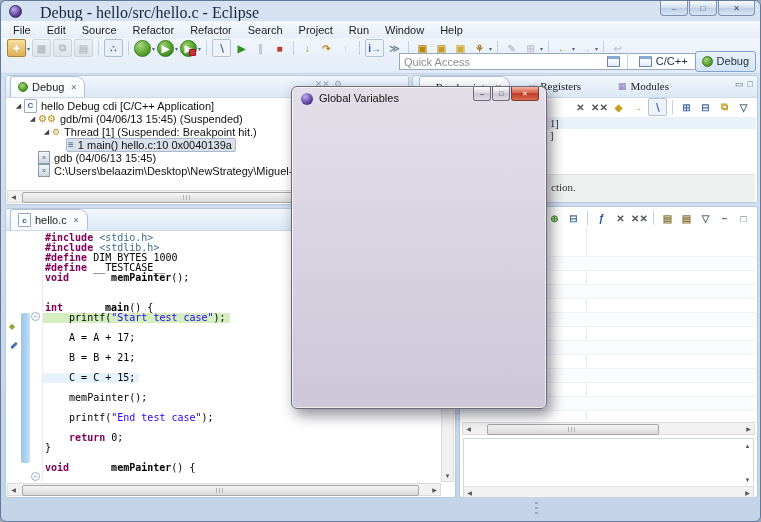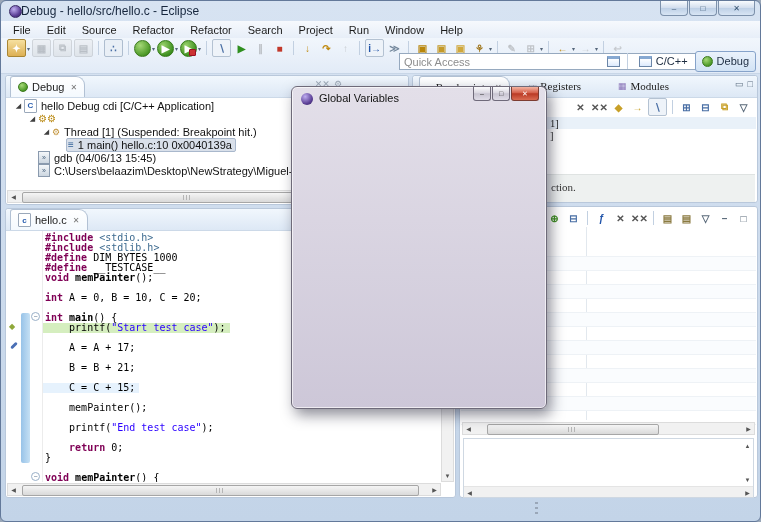--- a/index.html
+++ b/index.html
@@ -2,21 +2,21 @@
 <html><head>
 <meta charset="utf-8">
 <style>
   html,body{margin:0;padding:0;background:#9aa7b8;font-family:"Liberation Sans",sans-serif;}
   #win{position:relative;width:761px;height:522px;margin:0 auto;background:linear-gradient(#d7e3f2,#c3d4e8);
        border:1px solid #63799a;border-radius:6px;overflow:hidden;box-sizing:border-box;}
   
   .titlebar{position:absolute;left:0;top:0;right:0;height:20px;}
   .title-icon{position:absolute;left:8px;top:4px;width:13px;height:13px;border-radius:50%;
       background:radial-gradient(circle at 35% 30%,#bfaef0,#5b3f96 62%,#2c1e55);border:1px solid #3a2a66;box-sizing:border-box;}
-  .title-text{position:absolute;left:20px;top:3px;font-size:12px;color:#16263d;white-space:nowrap;}
+  .title-text{position:absolute;left:39px;top:3px;font-size:16px;color:#16263d;white-space:nowrap;font-family:Liberation Serif, serif;}
   .win-controls{position:absolute;right:5px;top:0;display:flex;}
   .wbtn{width:28px;height:15px;margin-left:1px;border:1px solid #7d91ab;border-top:none;border-radius:0 0 4px 4px;
       background:linear-gradient(#f8fbfe,#d3deee 48%,#bed0e6 52%,#d8e5f4);display:flex;align-items:center;justify-content:center;
       font-size:8px;color:#33506e;box-sizing:border-box;}
   .wbtn.close{width:37px;}
   
   .menubar{position:absolute;left:0;top:20px;right:0;height:17px;display:flex;align-items:center;padding-left:4px;
       background:linear-gradient(#f6f9fd,#e7eef8);border-bottom:1px solid #d9e3f0;}
   .menu-item{font-size:11px;color:#1c1c1c;padding:9px 8px;}
   
@@ -77,21 +77,21 @@
   .fold{color:#5a7490;box-sizing:border-box;}
   #code{position:absolute;left:36px;top:2px;right:0;font-family:"DejaVu Sans Mono","Liberation Mono",monospace;
       font-size:10px;line-height:10px;}
   .cline{height:10px;white-space:pre;}
   .line-text{display:inline-block;padding:0 4px 0 2px;}
   .hl-current .line-text{background:#d5eebf;}
   .hl-selected .line-text{background:#e6f2fd;}
   .pp,.kw{color:#7f0055;font-weight:bold;}
   .hdr{color:#3d6a8f;}
   .str{color:#2a00ff;}
-  .fn{font-weight:bold;color:#000;}
+  .fn{font-weight:bold;color:#000;padding-left:36px;}
   .pl{color:#000;}
   
   .rt-toolbar{position:absolute;display:flex;align-items:center;justify-content:flex-end;}
   .bp-row{height:12px;font-size:10.5px;color:#222;display:flex;align-items:center;}
   .bp-row.shaded{background:#e9f1f9;}
   .frag{margin-left:136px;white-space:nowrap;}
   .detail-bar{position:absolute;background:#eef1f0;border-top:1px solid #dfe3e2;font-size:11px;color:#333;}
   .col-line{position:absolute;width:1px;background:#e2e8ee;}
   .vrow{height:13px;border-bottom:1px solid #eef2f6;}
   .vrow.alt{background:#fafcfe;}
@@ -276,20 +276,21 @@
     </div>
     <div id="debug-tree">
         <div class="trow" style="padding-left: 6px;">
           <span class="texp">◢</span>
           <span class="tico c-application-icon">C</span>
           <span>hello Debug cdi [C/C++ Application]</span>
         </div>
         <div class="trow" style="padding-left: 20px;">
           <span class="texp">◢</span>
           <span class="tico debug-target-icon">⚙⚙</span>
+          <span>gdb/mi (04/06/13 15:45) (Suspended)</span>
         </div>
         <div class="trow" style="padding-left: 34px;">
           <span class="texp">◢</span>
           <span class="tico thread-icon">⚙</span>
           <span>Thread [1] (Suspended: Breakpoint hit.)</span>
         </div>
         <div class="trow" style="padding-left: 48px;">
           <span class="texp"></span>
           <span class="selbox">
             <span class="tico stack-frame-icon" style="margin-right: 4px;">≡</span>
@@ -330,21 +331,20 @@
           <span class="gmark" style="top: 113px; left: 3px; width: 8px; height: 3px; background: rgb(74, 111, 181); border-radius: 2px; transform: rotate(-45deg);"></span>
           <span class="fold" style="top: 241px;">−</span>
         </div>
       <div id="code">
           <div class="cline"><span class="line-text"><span class="pp">#include</span><span class="pl"> </span><span class="hdr">&lt;stdio.h&gt;</span></span></div>
           <div class="cline"><span class="line-text"><span class="pp">#include</span><span class="pl"> </span><span class="hdr">&lt;stdlib.h&gt;</span></span></div>
           <div class="cline"><span class="line-text"><span class="pp">#define</span><span class="pl"> DIM_BYTES 1000</span></span></div>
           <div class="cline"><span class="line-text"><span class="pp">#define</span><span class="pl"> __TESTCASE__</span></span></div>
           <div class="cline"><span class="line-text"><span class="kw">void</span><span class="fn"> memPainter</span><span class="pl">();</span></span></div>
           <div class="cline"></div>
-          <div class="cline"><span class="line-text"><span class="kw">int</span><span class="pl"> A = 0, B = 10, C = 20;</span></span></div>
           <div class="cline"></div>
           <div class="cline"><span class="line-text"><span class="kw">int</span><span class="fn"> main</span><span class="pl">() {</span></span></div>
           <div class="cline hl-current"><span class="line-text"><span class="pl">    printf(</span><span class="str">"Start test case"</span><span class="pl">);</span></span></div>
           <div class="cline"></div>
           <div class="cline"><span class="line-text"><span class="pl">    A = A + 17;</span></span></div>
           <div class="cline"></div>
           <div class="cline"><span class="line-text"><span class="pl">    B = B + 21;</span></span></div>
           <div class="cline"></div>
           <div class="cline hl-selected"><span class="line-text"><span class="pl">    C = C + 15;</span></span></div>
           <div class="cline"></div>

